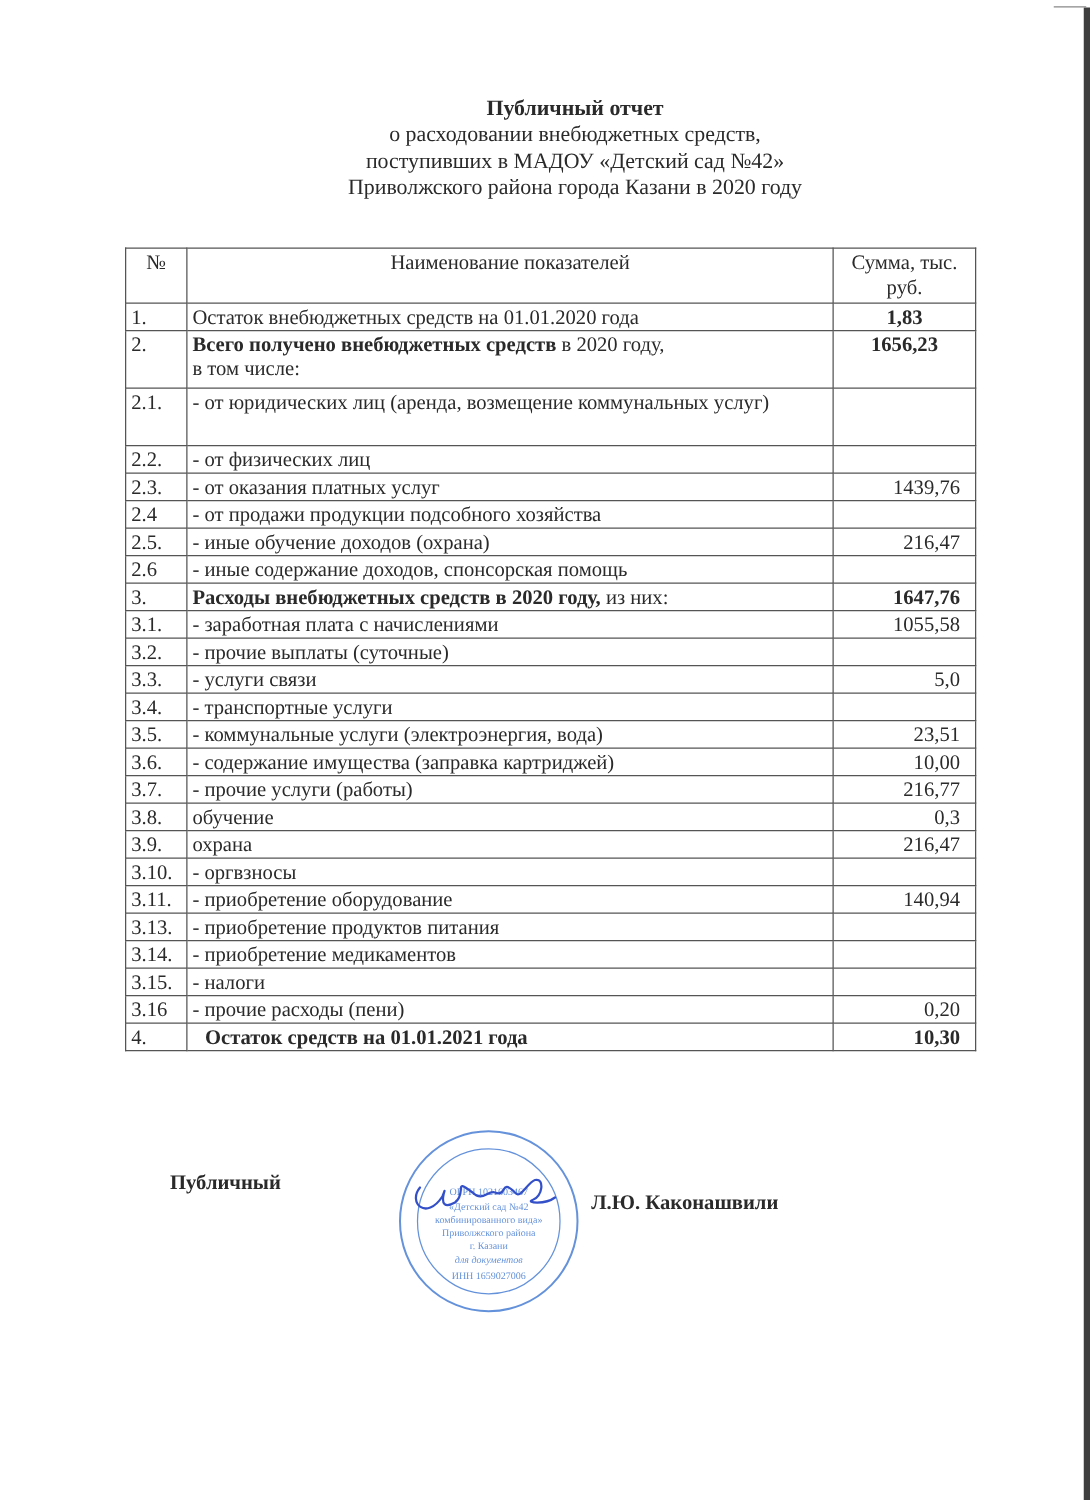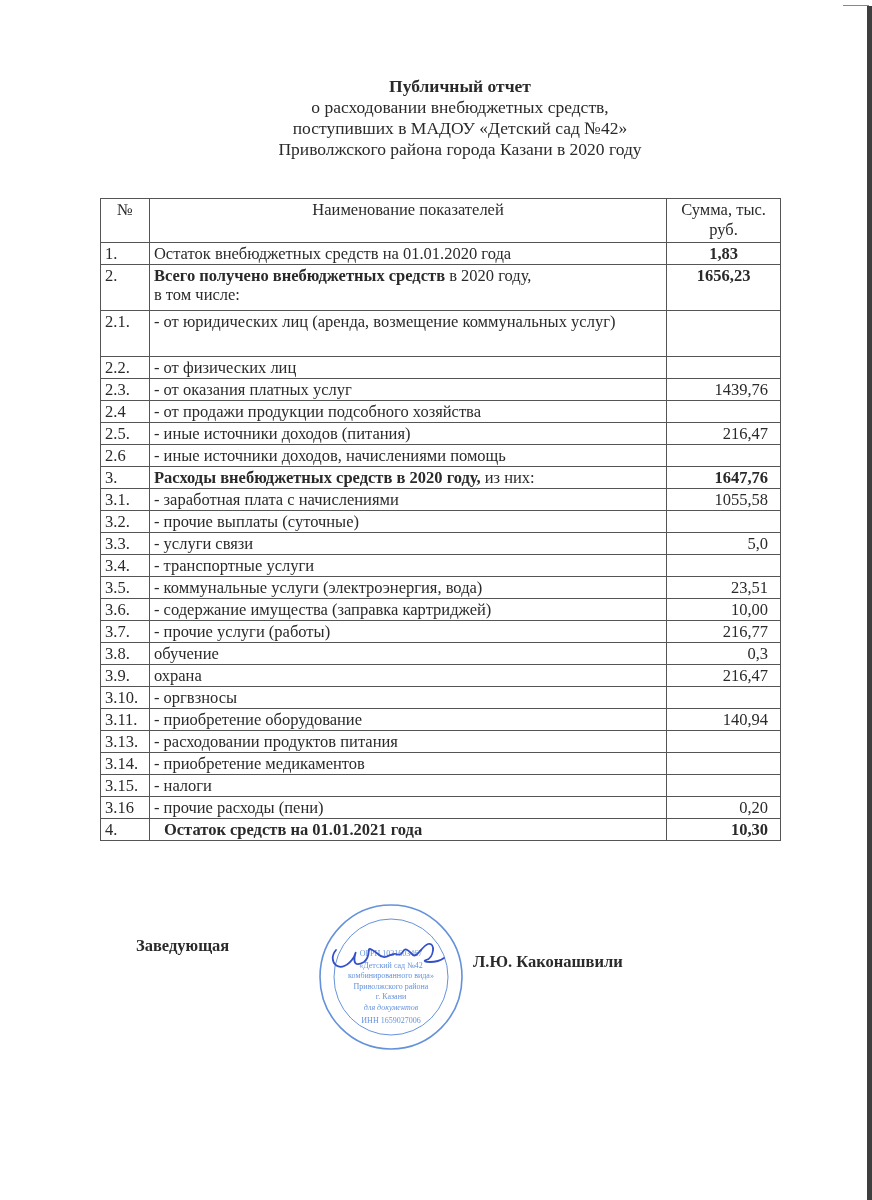--- a/index.html
+++ b/index.html
@@ -101,26 +101,26 @@
     <td>- от оказания платных услуг</td>
     <td class="sum-right">1439,76</td>
   </tr>
   <tr class="r">
     <td>2.4</td>
     <td>- от продажи продукции подсобного хозяйства</td>
     <td class="sum"></td>
   </tr>
   <tr class="r">
     <td>2.5.</td>
-    <td>- иные источники доходов (питания)</td>
+    <td>- иные обучение доходов (охрана)</td>
     <td class="sum-right">216,47</td>
   </tr>
   <tr class="r">
     <td>2.6</td>
-    <td>- иные источники доходов, начислениями помощь</td>
+    <td>- иные содержание доходов, спонсорская помощь</td>
     <td class="sum"></td>
   </tr>
 
   <tr class="r">
     <td>3.</td>
     <td>
       <span class="b">Расходы внебюджетных средств в 2020 году,</span><span> из них:</span>
     </td>
     <td class="sum-right b">1647,76</td>
   </tr>
@@ -175,21 +175,21 @@
     <td>- оргвзносы</td>
     <td class="sum"></td>
   </tr>
   <tr class="r">
     <td>3.11.</td>
     <td>- приобретение оборудование</td>
     <td class="sum-right">140,94</td>
   </tr>
   <tr class="r">
     <td>3.13.</td>
-    <td>- расходовании продуктов питания</td>
+    <td>- приобретение продуктов питания</td>
     <td class="sum"></td>
   </tr>
   <tr class="r">
     <td>3.14.</td>
     <td>- приобретение медикаментов</td>
     <td class="sum"></td>
   </tr>
   <tr class="r">
     <td>3.15.</td>
     <td>- налоги</td>
@@ -202,21 +202,21 @@
   </tr>
   <tr class="r">
     <td>4.</td>
     <td class="b" style="padding-left:14px;">Остаток средств на 01.01.2021 года</td>
     <td class="sum-right b">10,30</td>
   </tr>
 </tbody>
   </table>
 
 <div class="signature">
-  <span class="role">Заведующая</span>
+  <span class="role">Публичный</span>
   <span class="name">Л.Ю. Каконашвили</span>
 </div>
 
 <svg class="stamp" viewBox="0 0 150 150" xmlns="http://www.w3.org/2000/svg">
   <g fill="none" stroke="#4a7fd4" opacity="0.85">
     <ellipse cx="75" cy="75" rx="71" ry="72" stroke-width="1.6"></ellipse>
     <ellipse cx="75" cy="75" rx="57" ry="58" stroke-width="1"></ellipse>
   </g>
   <g fill="#4a7fd4" font-family="Liberation Serif, serif" text-anchor="middle" opacity="0.85">
     <text x="75" y="54" font-size="8">ОГРН 1021603467</text>

